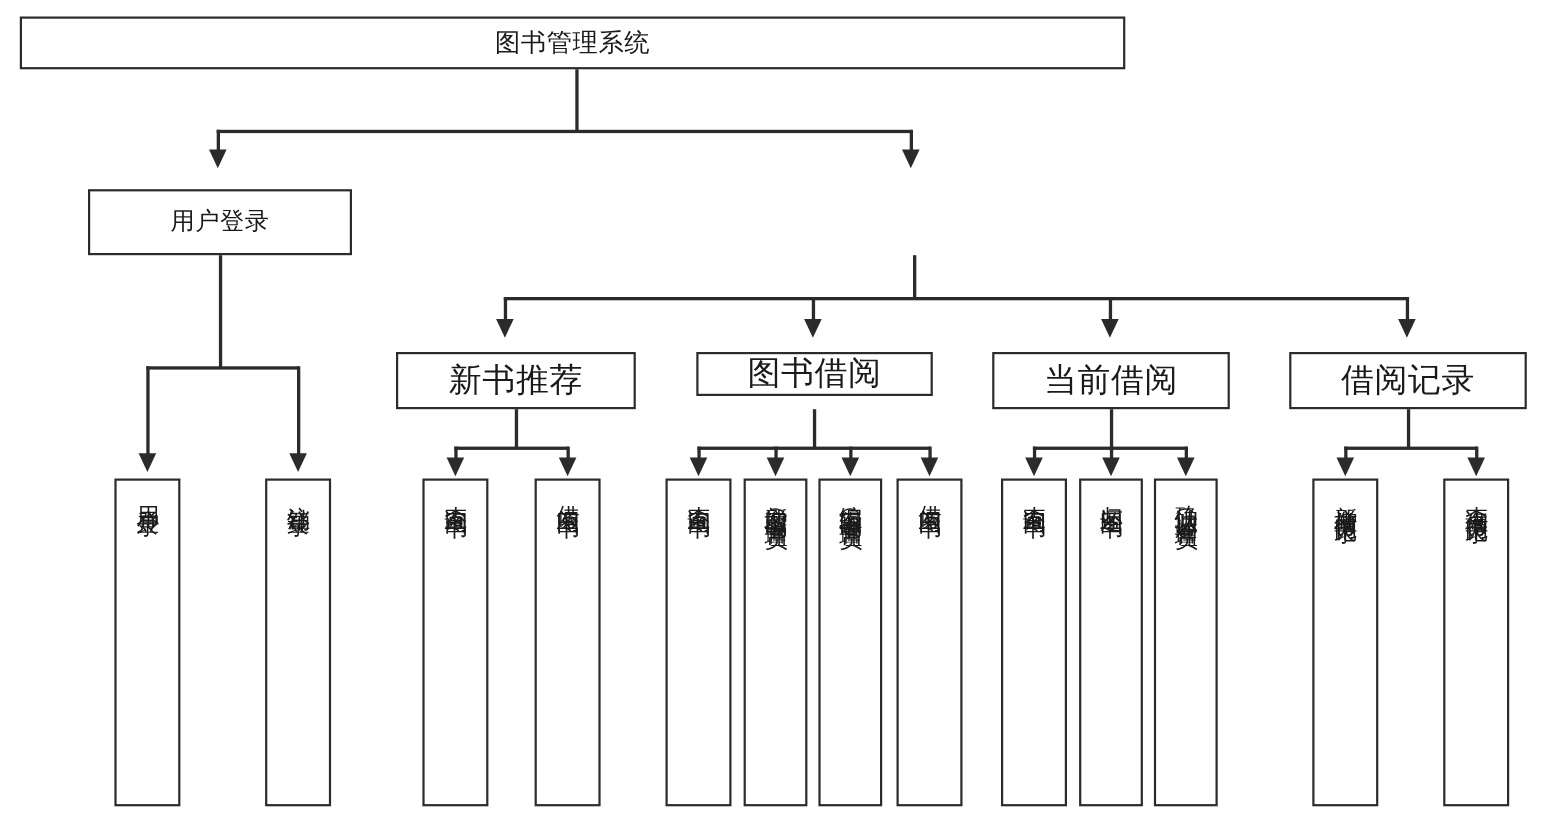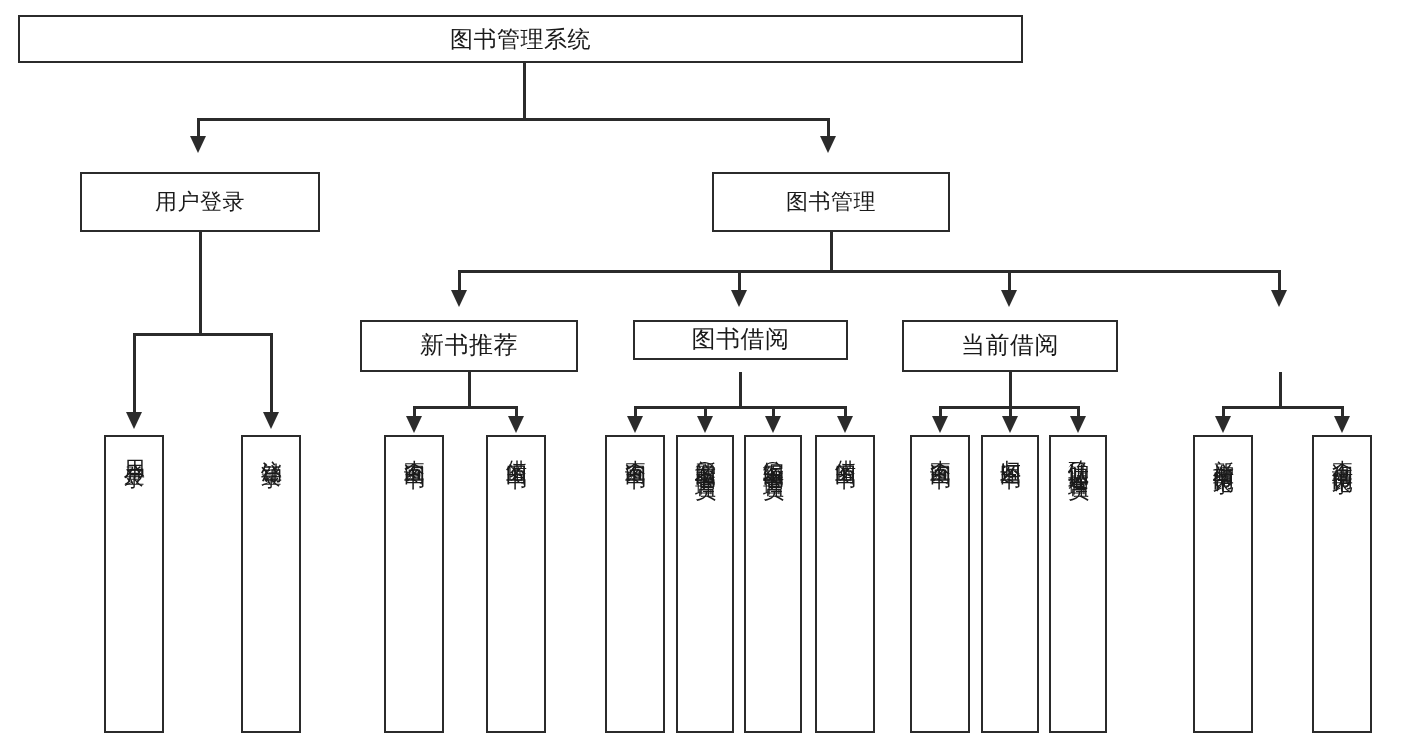--- a/index.html
+++ b/index.html
@@ -30,21 +30,21 @@
   }
   .node .label {
     font-size: 22px;
     line-height: 1.15;
     letter-spacing: 0.5px;
     white-space: nowrap;
     color: #1a1a1a;
   }
   .node.level-0 .label { font-size: 23px; }
   .node.level-1 .label { font-size: 22px; }
-  .node.level-2 .label { font-size: 24px; }
+  .node.level-2 .label { font-size: 30px; }
 
   
   .node.leaf {
     align-items: flex-start;
     justify-content: center;
     padding-top: 6px;
   }
   .node.leaf .label {
     writing-mode: vertical-rl;
     text-orientation: upright;
@@ -96,23 +96,20 @@
   <div class="conn v" style="left:197px; top:118px; width:2.5px; height:20px;"></div>
   <div class="arrow" style="left:190px; top:136px;"></div>
 
   <div class="conn v" style="left:827px; top:118px; width:2.5px; height:20px;"></div>
   <div class="arrow" style="left:820px; top:136px;"></div>
 
   <div class="node level-1" style="left:80px; top:172px; width:240px; height:60px;">
     <span class="label">用户登录</span>
   </div>
 
-  <div class="node level-1" style="left:712px; top:172px; width:238px; height:60px;">
-    <span class="label">图书管理</span>
-  </div>
 
   <div class="conn v" style="left:199px; top:232px; width:2.5px; height:103px;"></div>
   <div class="conn h" style="left:133px; top:333px; width:139px; height:2.5px;"></div>
   <div class="conn v" style="left:133px; top:333px; width:2.5px; height:80px;"></div>
   <div class="arrow" style="left:126px; top:412px;"></div>
   <div class="conn v" style="left:270px; top:333px; width:2.5px; height:80px;"></div>
   <div class="arrow" style="left:263px; top:412px;"></div>
 
   <div class="conn v" style="left:830px; top:232px; width:2.5px; height:40px;"></div>
   <div class="conn h" style="left:458px; top:270px; width:822px; height:2.5px;"></div>
@@ -130,20 +127,23 @@
   <div class="arrow" style="left:1271px; top:290px;"></div>
 
   <div class="node level-2" style="left:360px; top:320px; width:218px; height:52px;">
     <span class="label">新书推荐</span>
   </div>
   <div class="node level-2" style="left:633px; top:320px; width:215px; height:40px;">
     <span class="label">图书借阅</span>
   </div>
   <div class="node level-2" style="left:902px; top:320px; width:216px; height:52px;text-align:center;">
     <span class="label">当前借阅</span>
+  </div>
+  <div class="node level-2" style="left:1172px; top:320px; width:216px; height:52px;">
+    <span class="label">借阅记录</span>
   </div>
 
   <div class="conn v" style="left:468px; top:372px; width:2.5px; height:36px;"></div>
   <div class="conn h" style="left:413px; top:406px; width:104px; height:2.5px;"></div>
   <div class="conn v" style="left:413px; top:406px; width:2.5px; height:12px;"></div>
   <div class="arrow" style="left:406px; top:416px;"></div>
   <div class="conn v" style="left:515px; top:406px; width:2.5px; height:12px;"></div>
   <div class="arrow" style="left:508px; top:416px;"></div>
 
   <div class="conn v" style="left:739px; top:372px; width:2.5px; height:36px;"></div>

